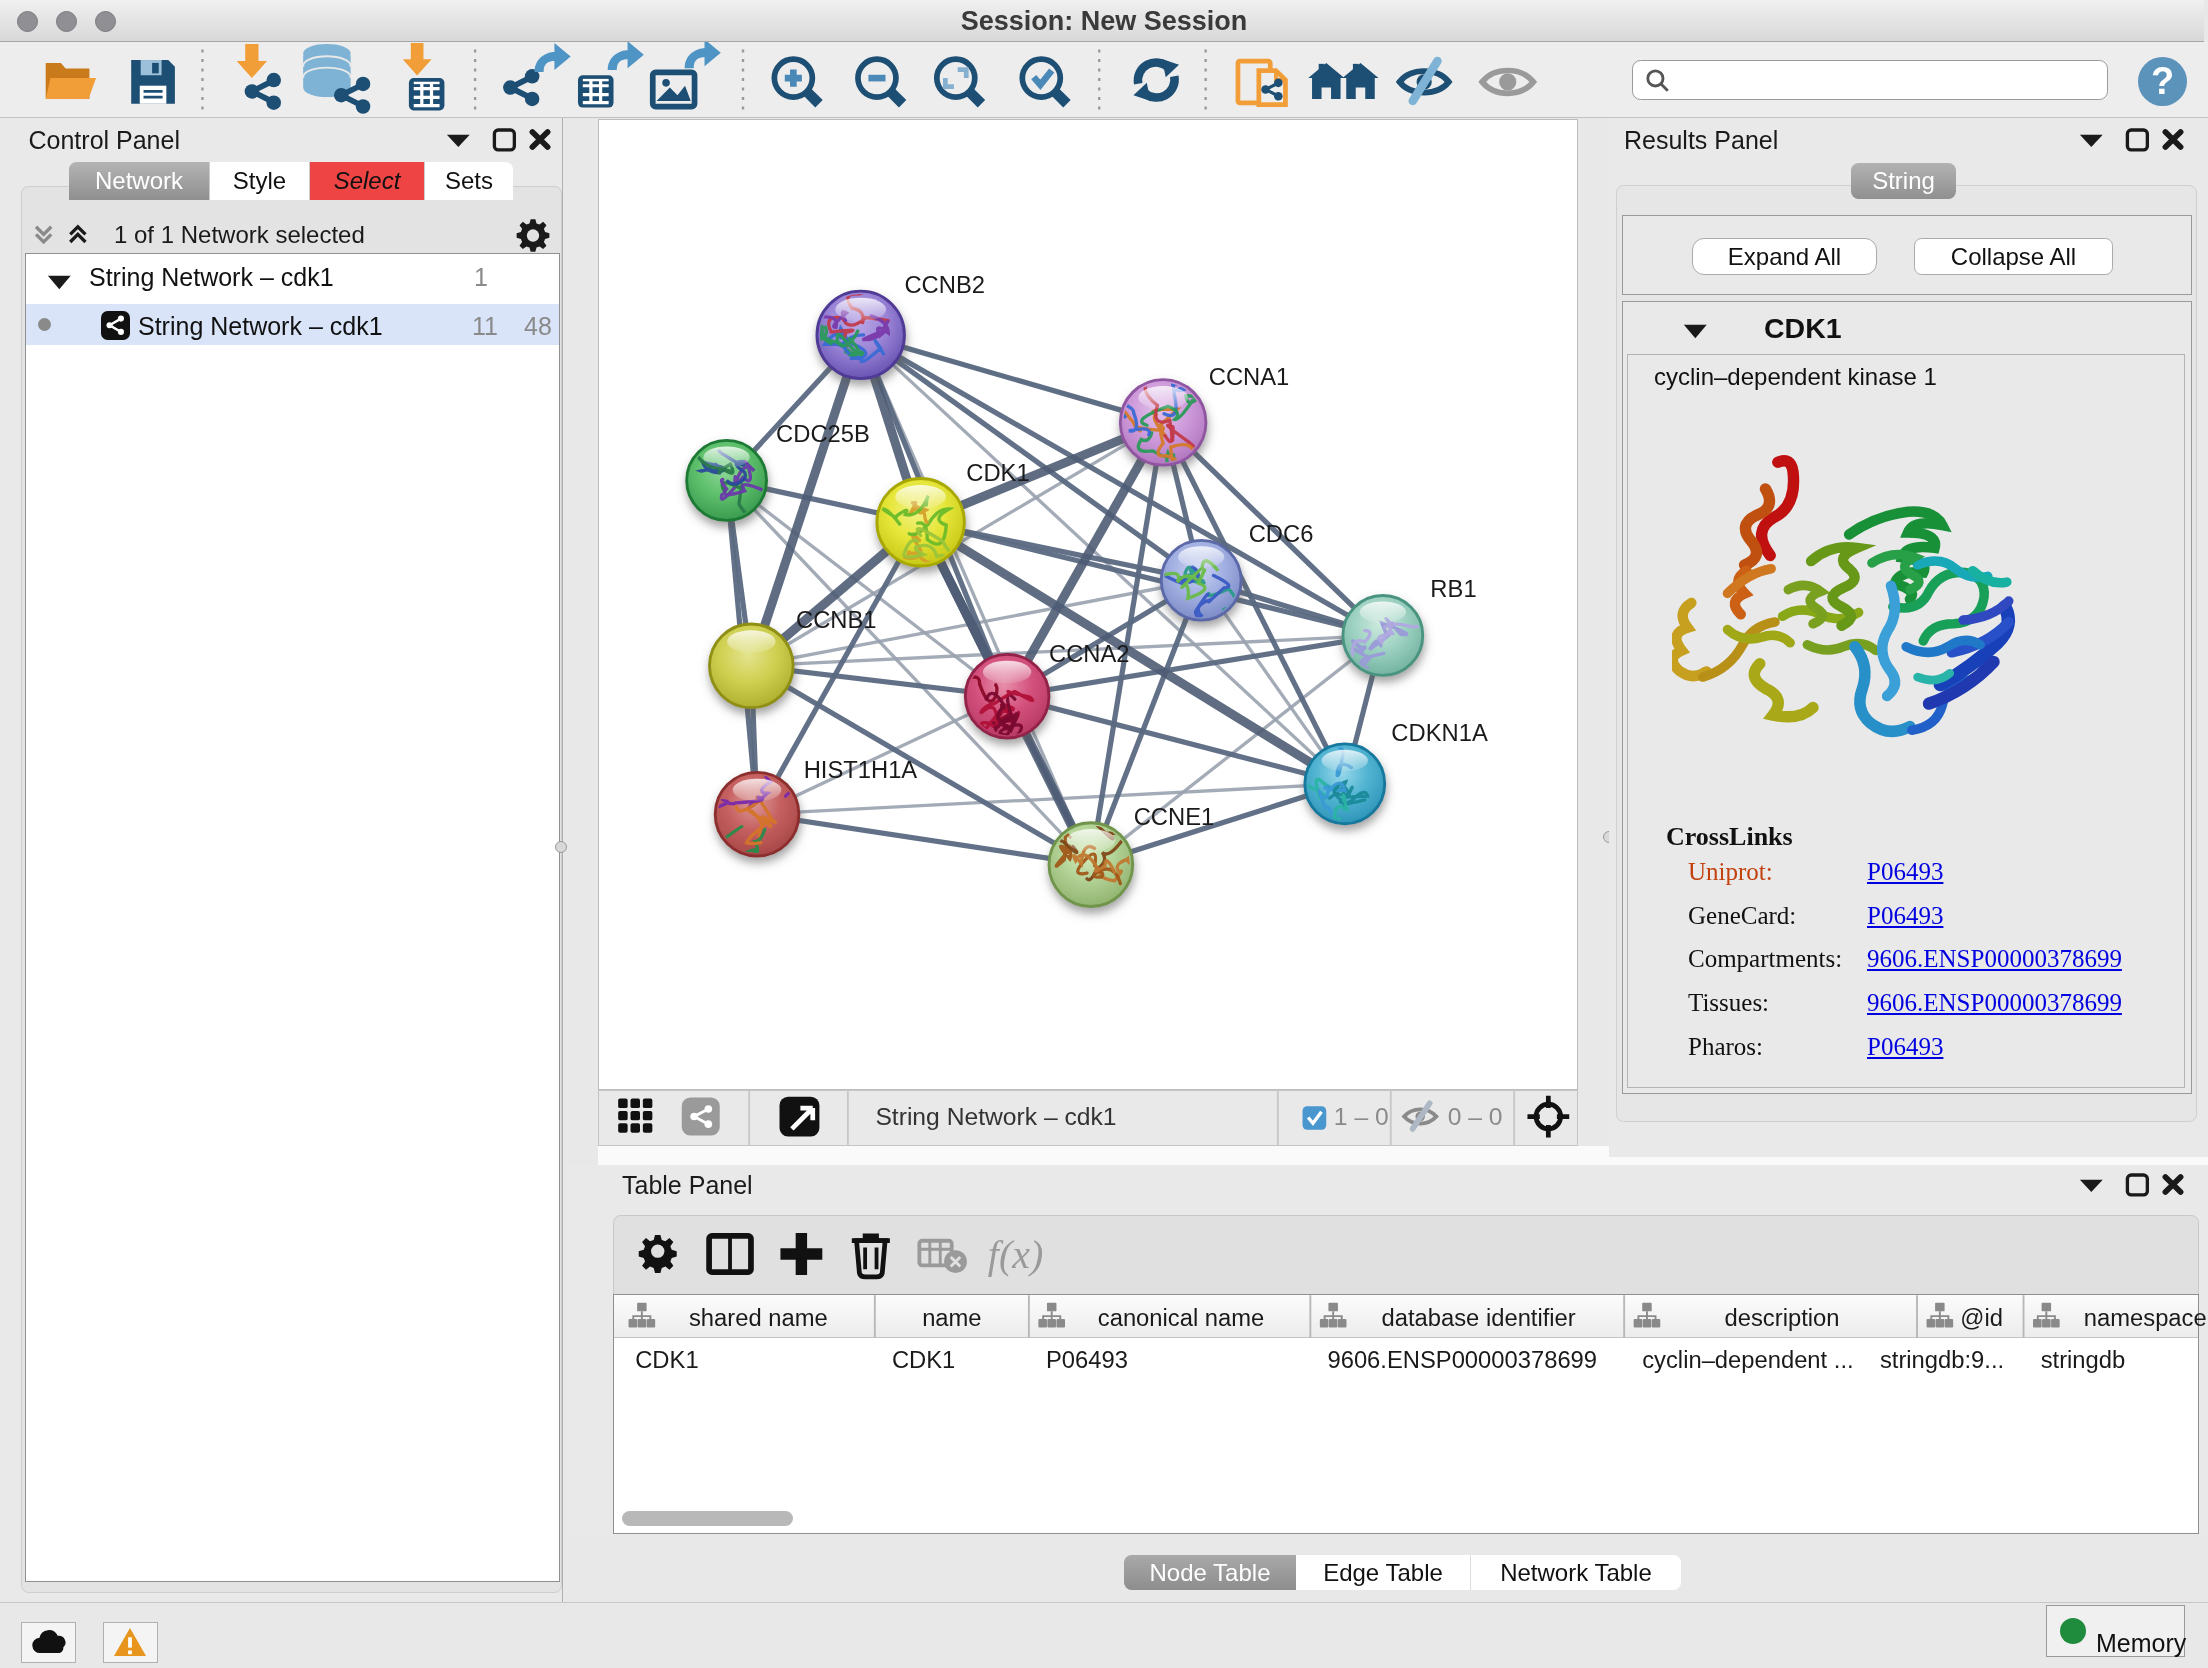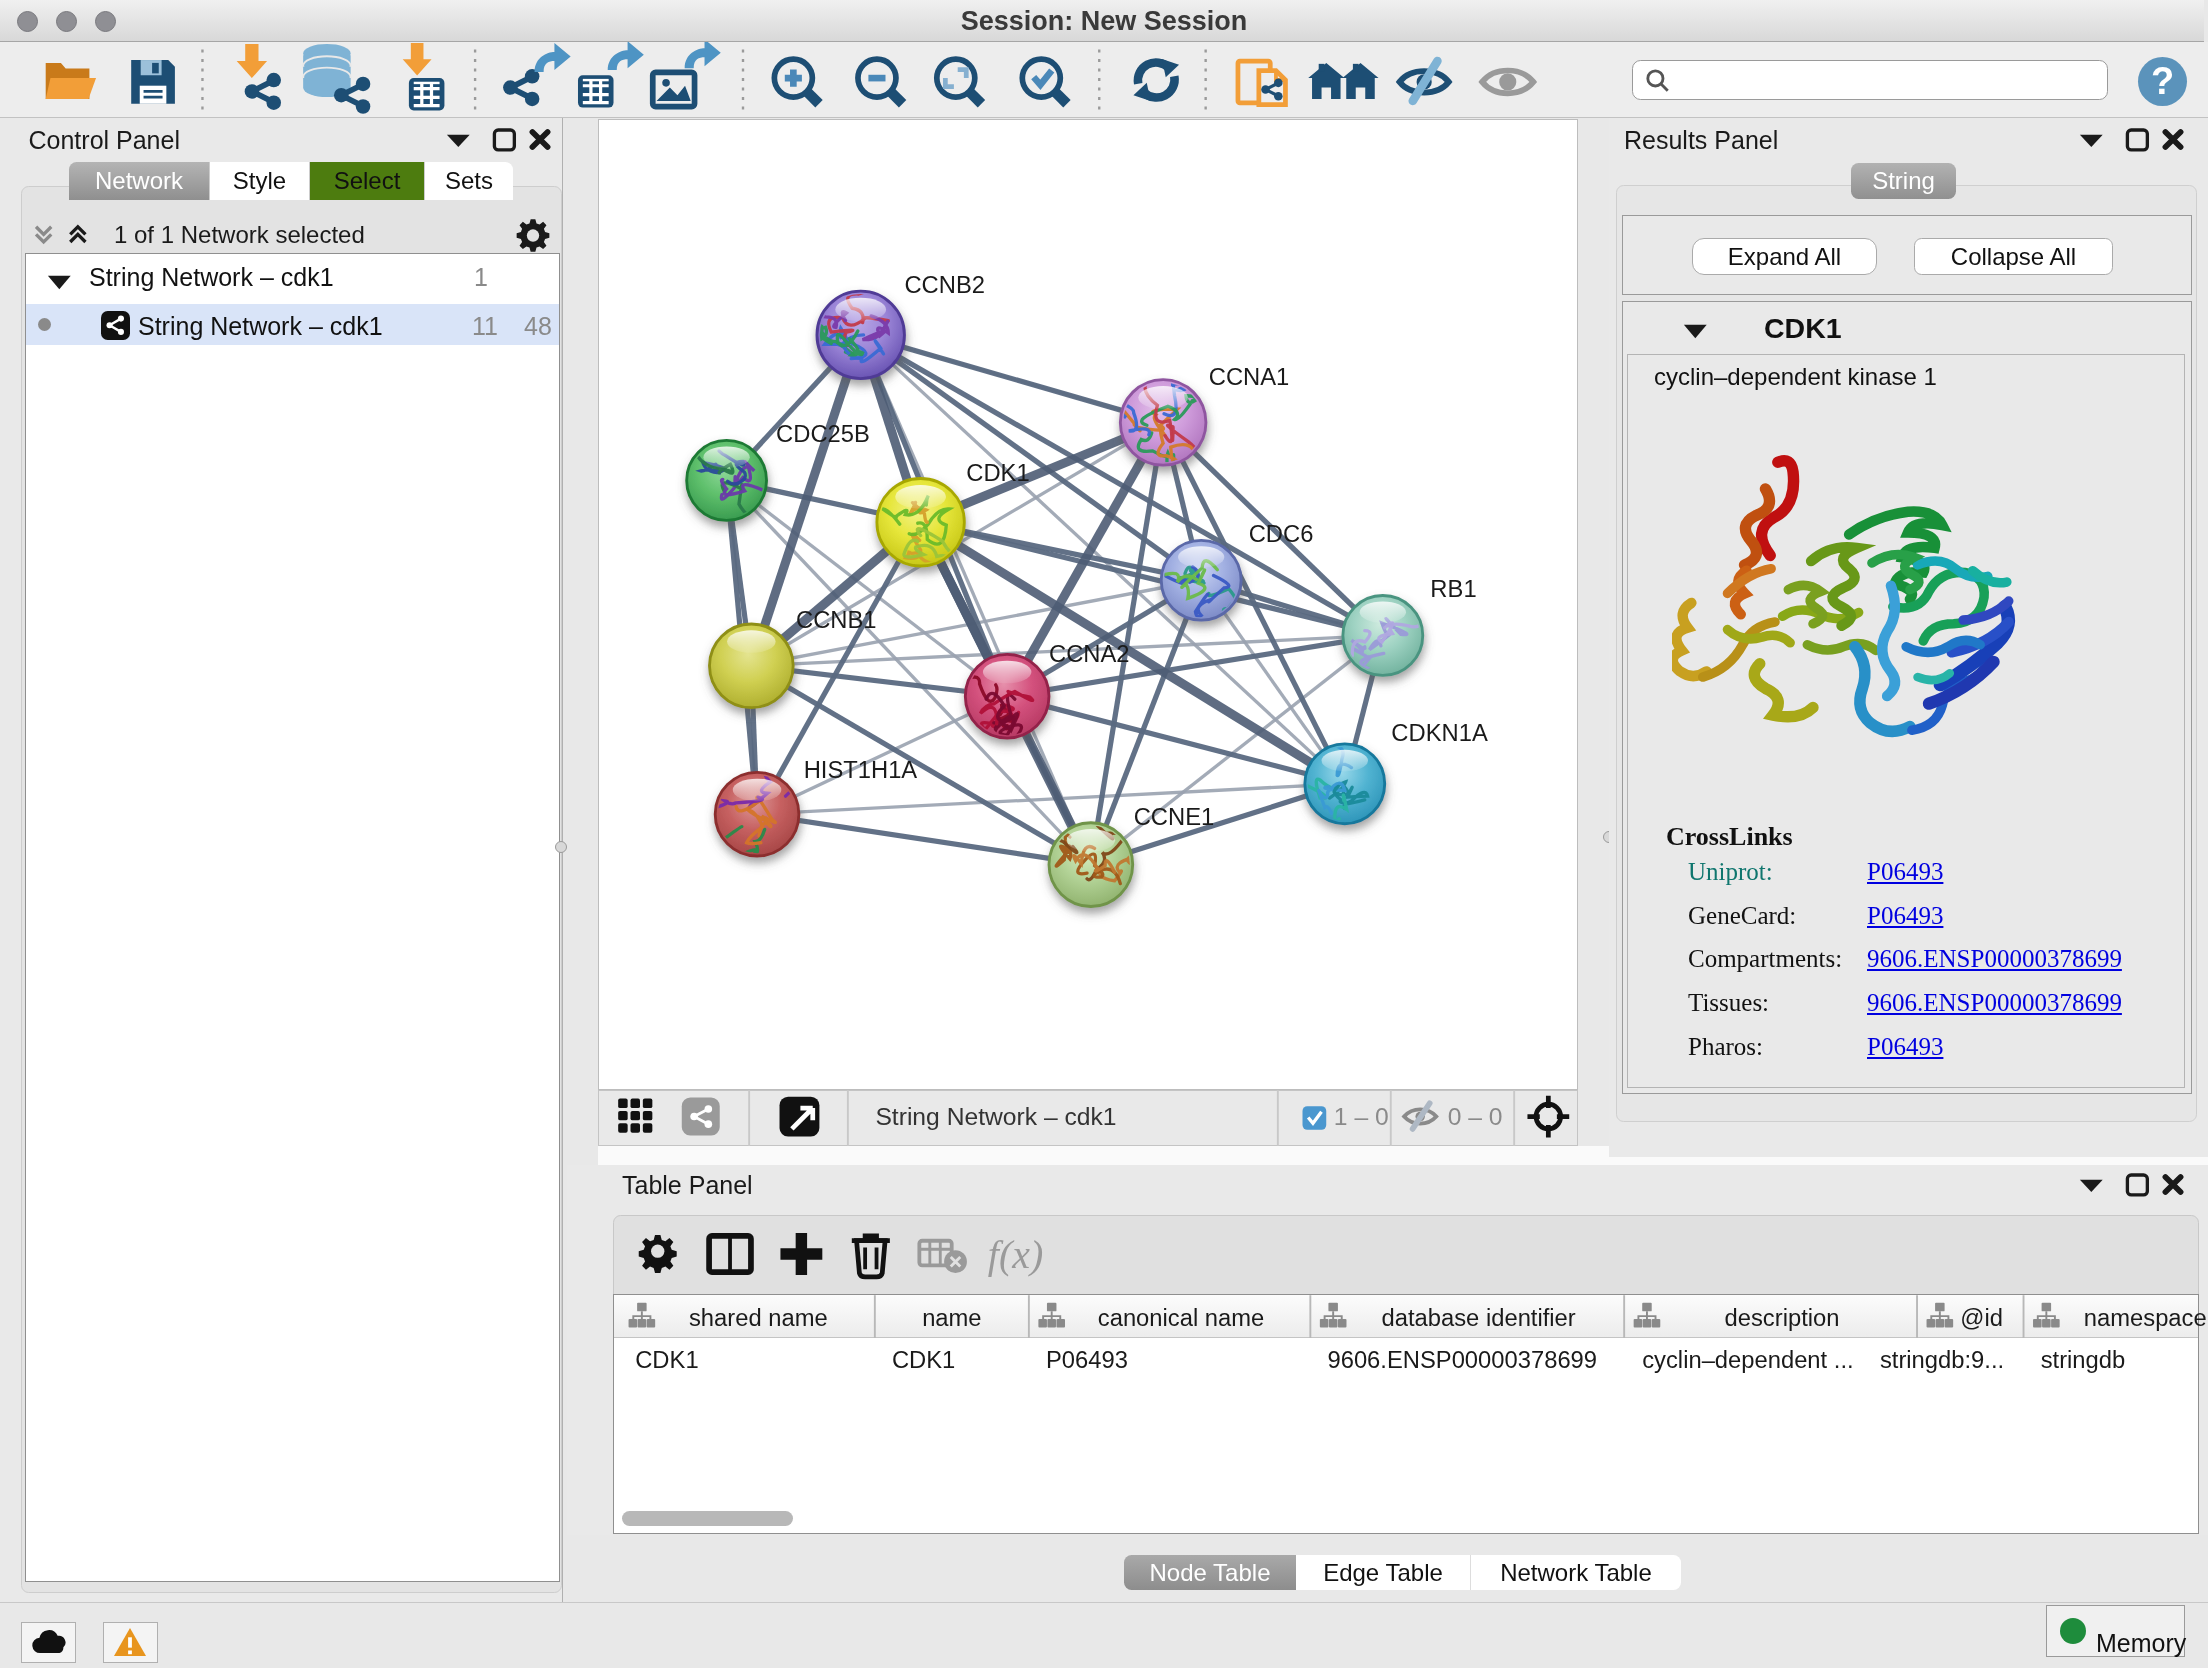--- a/index.html
+++ b/index.html
@@ -158,22 +158,22 @@
 <svg class="abs" style="left:445px;top:127px" width="114" height="25" viewBox="0 0 120 26">
  <path d="M2,8 L26,8 L14,21 Z" fill="#1a1a1a"></path>
  <rect x="52" y="3" width="21" height="21" rx="4" fill="none" stroke="#1a1a1a" stroke-width="3.5"></rect>
  <path d="M92,5 L108,21 M108,5 L92,21" stroke="#1a1a1a" stroke-width="6" stroke-linecap="round"></path>
   </svg>
 <div class="abs" style="left:21px;top:186px;width:541px;height:1407px;background:#e3e3e3;border:1px solid #cdcdcd;border-radius:7.6px;"></div>
 <div class="abs" style="left:69px;top:162px;width:140px;height:38px;background:linear-gradient(#b4b4b4,#8f8f8f);border-radius:7.6px 0 0 0;
  color:#fff;font-size:24px;text-align:center;line-height:38px;">Network</div>
 <div class="abs" style="left:209px;top:162px;width:100px;height:38px;background:#fff;border-left:1px solid #ccc;
  color:#111;font-size:24px;text-align:center;line-height:38px;">Style</div>
-<div class="abs" style="left:309px;top:162px;width:115px;height:38px;background:#4d7c0f;border-left:1px solid #ccc;
- color:#111;font-size:24px;text-align:center;line-height:38px;">Select</div>
+<div class="abs" style="left:309px;top:162px;width:115px;height:38px;background:#ef4444;border-left:1px solid #ccc;
+ color:#111;font-size:24px;text-align:center;line-height:38px;font-style:italic;">Select</div>
 <div class="abs" style="left:424px;top:162px;width:89px;height:38px;background:#fff;border-left:1px solid #ccc;border-radius:0 7.6px 0 0;
  color:#111;font-size:24px;text-align:center;line-height:38px;">Sets</div>
 <svg class="abs" style="left:32px;top:223px" width="67" height="28.5" viewBox="0 0 70 30">
  <path d="M4,4 L12,12 L20,4 M4,12 L12,20 L20,12" stroke="#8a8a8a" stroke-width="3.5" fill="none"></path>
  <path d="M40,12 L48,4 L56,12 M40,20 L48,12 L56,20" stroke="#1a1a1a" stroke-width="3.5" fill="none"></path>
   </svg>
 <div class="abs" style="left:114px;top:221px;width:342px;font-size:24px;color:#1a1a1a;">1 of 1 Network selected</div>
 <svg class="abs" style="left:514px;top:217px" width="38" height="38" viewBox="0 0 40 40">
  <g transform="translate(20,20)">
       <path id="gearp" d="M-3,-18 L3,-18 L4.5,-12.5 L8.5,-11 L13,-14.5 L17.3,-10.2 L14,-5.5 L15.5,-1.5 L21,0 L21,6 L15.5,7.5 L14,11.5 L17.3,16.2 L13,20.5 L8.5,17 L4.5,18.5 L3,24 L-3,24 L-4.5,18.5 L-8.5,17 L-13,20.5 L-17.3,16.2 L-14,11.5 L-15.5,7.5 L-21,6 L-21,0 L-15.5,-1.5 L-14,-5.5 L-17.3,-10.2 L-13,-14.5 L-8.5,-11 L-4.5,-12.5 Z" transform="translate(0,-3) scale(0.82)" fill="#1a1a1a"></path>
@@ -571,21 +571,21 @@
  <path d="M306,180 q30,-2 48,-20" stroke="#3048c0" stroke-width="10"></path>
  <path d="M258,240 q20,8 34,-4" stroke="#28b4a8" stroke-width="9"></path>
  <path d="M122,148 q18,-10 34,2 q-20,8 -4,18 q14,8 -4,16" stroke="#7aa020" stroke-width="10"></path>
  <path d="M58,190 q16,14 36,8 q18,-6 30,6" stroke="#a0a818" stroke-width="10"></path>
  <path d="M210,120 q22,-14 44,-6 q-18,10 -2,18 q16,8 -2,16" stroke="#28a048" stroke-width="10"></path>
  <path d="M246,208 q24,12 44,0 q18,-12 34,-2" stroke="#2078c8" stroke-width="10"></path>
 </g>
   </svg>
 
 <div class="abs" style="left:1666px;top:822px;font-size:26px;font-weight:bold;color:#111;font-family:'Liberation Serif',serif;">CrossLinks</div>
-<div class="abs" style="left:1688px;top:858px;font-size:25px;color:#0f766e;font-family:'Liberation Serif',serif;">Uniprot:</div>
+<div class="abs" style="left:1688px;top:858px;font-size:25px;color:#c2410c;font-family:'Liberation Serif',serif;">Uniprot:</div>
 <div class="abs" style="left:1867px;top:858px;font-size:25px;color:#0000e0;text-decoration:underline;font-family:'Liberation Serif',serif;">P06493</div>
 <div class="abs" style="left:1688px;top:902px;font-size:25px;color:#111;font-family:'Liberation Serif',serif;">GeneCard:</div>
 <div class="abs" style="left:1867px;top:902px;font-size:25px;color:#0000e0;text-decoration:underline;font-family:'Liberation Serif',serif;">P06493</div>
 <div class="abs" style="left:1688px;top:945px;font-size:25px;color:#111;font-family:'Liberation Serif',serif;">Compartments:</div>
 <div class="abs" style="left:1867px;top:945px;font-size:25px;color:#0000e0;text-decoration:underline;font-family:'Liberation Serif',serif;">9606.ENSP00000378699</div>
 <div class="abs" style="left:1688px;top:989px;font-size:25px;color:#111;font-family:'Liberation Serif',serif;">Tissues:</div>
 <div class="abs" style="left:1867px;top:989px;font-size:25px;color:#0000e0;text-decoration:underline;font-family:'Liberation Serif',serif;">9606.ENSP00000378699</div>
 <div class="abs" style="left:1688px;top:1033px;font-size:25px;color:#111;font-family:'Liberation Serif',serif;">Pharos:</div>
 <div class="abs" style="left:1867px;top:1033px;font-size:25px;color:#0000e0;text-decoration:underline;font-family:'Liberation Serif',serif;">P06493</div>
 

